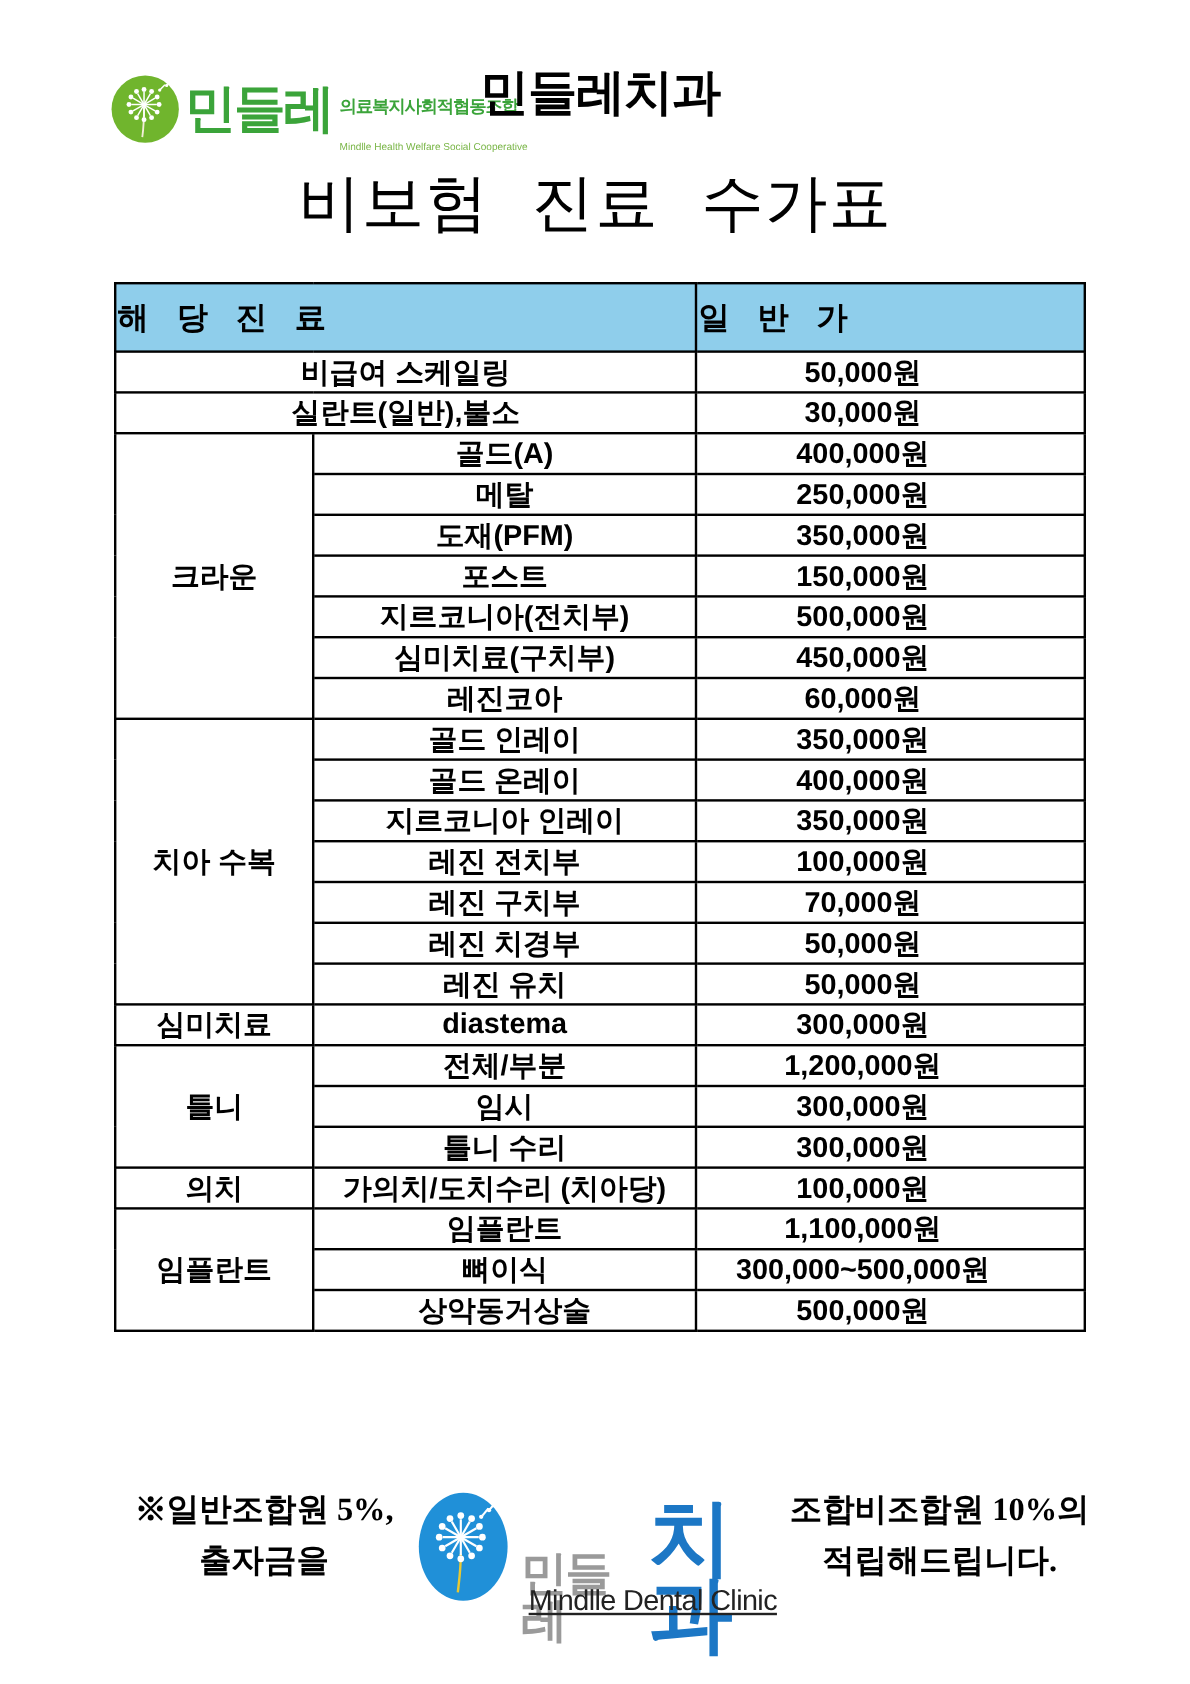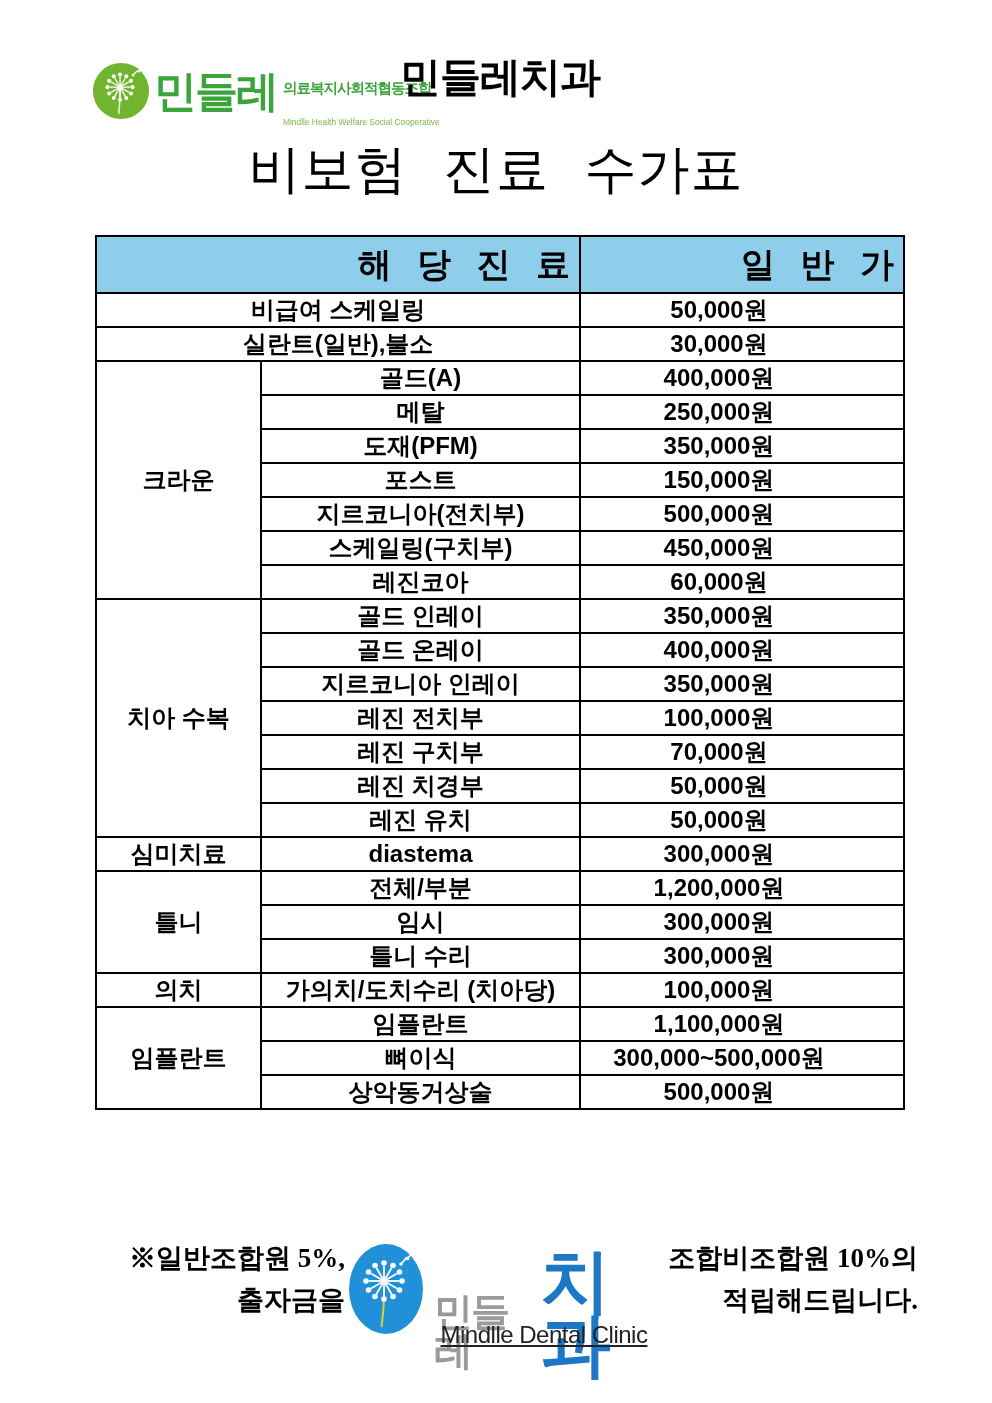--- a/index.html
+++ b/index.html
@@ -32,31 +32,31 @@
   .sub-title{position:absolute;top:135px;left:0;width:100%;text-align:center;
     font-size:52px;font-weight:400;word-spacing:20px;letter-spacing:1px;}
 
   
   .price-table{position:absolute;top:235px;left:95px;width:808px;border-collapse:collapse;table-layout:fixed;}
   .price-table col.c-cat{width:165px;}
   .price-table col.c-item{width:319px;}
   .price-table col.c-price{width:324px;}
   .price-table th{
     background:var(--table-header-bg);border:2px solid #000;height:57px;
-    font-size:34px;font-weight:800;letter-spacing:8px;text-align:right;vertical-align:middle;
+    font-size:26px;font-weight:800;letter-spacing:8px;text-align:left;vertical-align:middle;
   }
   .price-table td{
     border:2px solid #000;height:29px;font-size:24px;font-weight:700;
     text-align:center;vertical-align:middle;padding:0;white-space:nowrap;
   }
   .price-table td.cell-price{text-align:center;padding-right:46px;}
   .price-table td.cell-category{font-weight:700;}
 
   
-  .note{position:absolute;top:1237px;text-align:right;
+  .note{position:absolute;top:1237px;text-align:center;
     font-family:"Liberation Serif","DejaVu Serif",serif;font-size:27px;font-weight:600;line-height:42px;}
   .note-left{left:95px;width:250px;}
   .note-right{left:648px;width:270px;}
 
   .dental-logo{position:absolute;left:348px;top:1241px;width:310px;height:110px;}
   .dental-circle-svg{position:absolute;left:0;top:2px;width:76px;height:92px;display:block;}
   .dl-kr{position:absolute;left:86px;top:8px;display:flex;align-items:flex-end;}
   .dl-mindle{font-size:39px;font-weight:700;color:var(--dental-gray);line-height:1;padding-bottom:8px;letter-spacing:-2px;}
   .dl-chigwa{font-size:70px;font-weight:900;color:var(--dental-blue);line-height:0.92;margin-left:8px;letter-spacing:-4px;}
   .dl-en{position:absolute;left:84px;top:80px;width:224px;text-align:center;
@@ -150,21 +150,21 @@
         </tr>
         <tr>
           <td class="cell-item">포스트</td>
           <td class="cell-price">150,000원</td>
         </tr>
         <tr>
           <td class="cell-item">지르코니아(전치부)</td>
           <td class="cell-price">500,000원</td>
         </tr>
         <tr>
-          <td class="cell-item">스케일링(구치부)</td>
+          <td class="cell-item">심미치료(구치부)</td>
           <td class="cell-price">450,000원</td>
         </tr>
         <tr>
           <td class="cell-item">레진코아</td>
           <td class="cell-price">60,000원</td>
         </tr>
         <tr>
           <td class="cell-category" rowspan="7">치아 수복</td>
           <td class="cell-item">골드 인레이</td>
           <td class="cell-price">350,000원</td>

